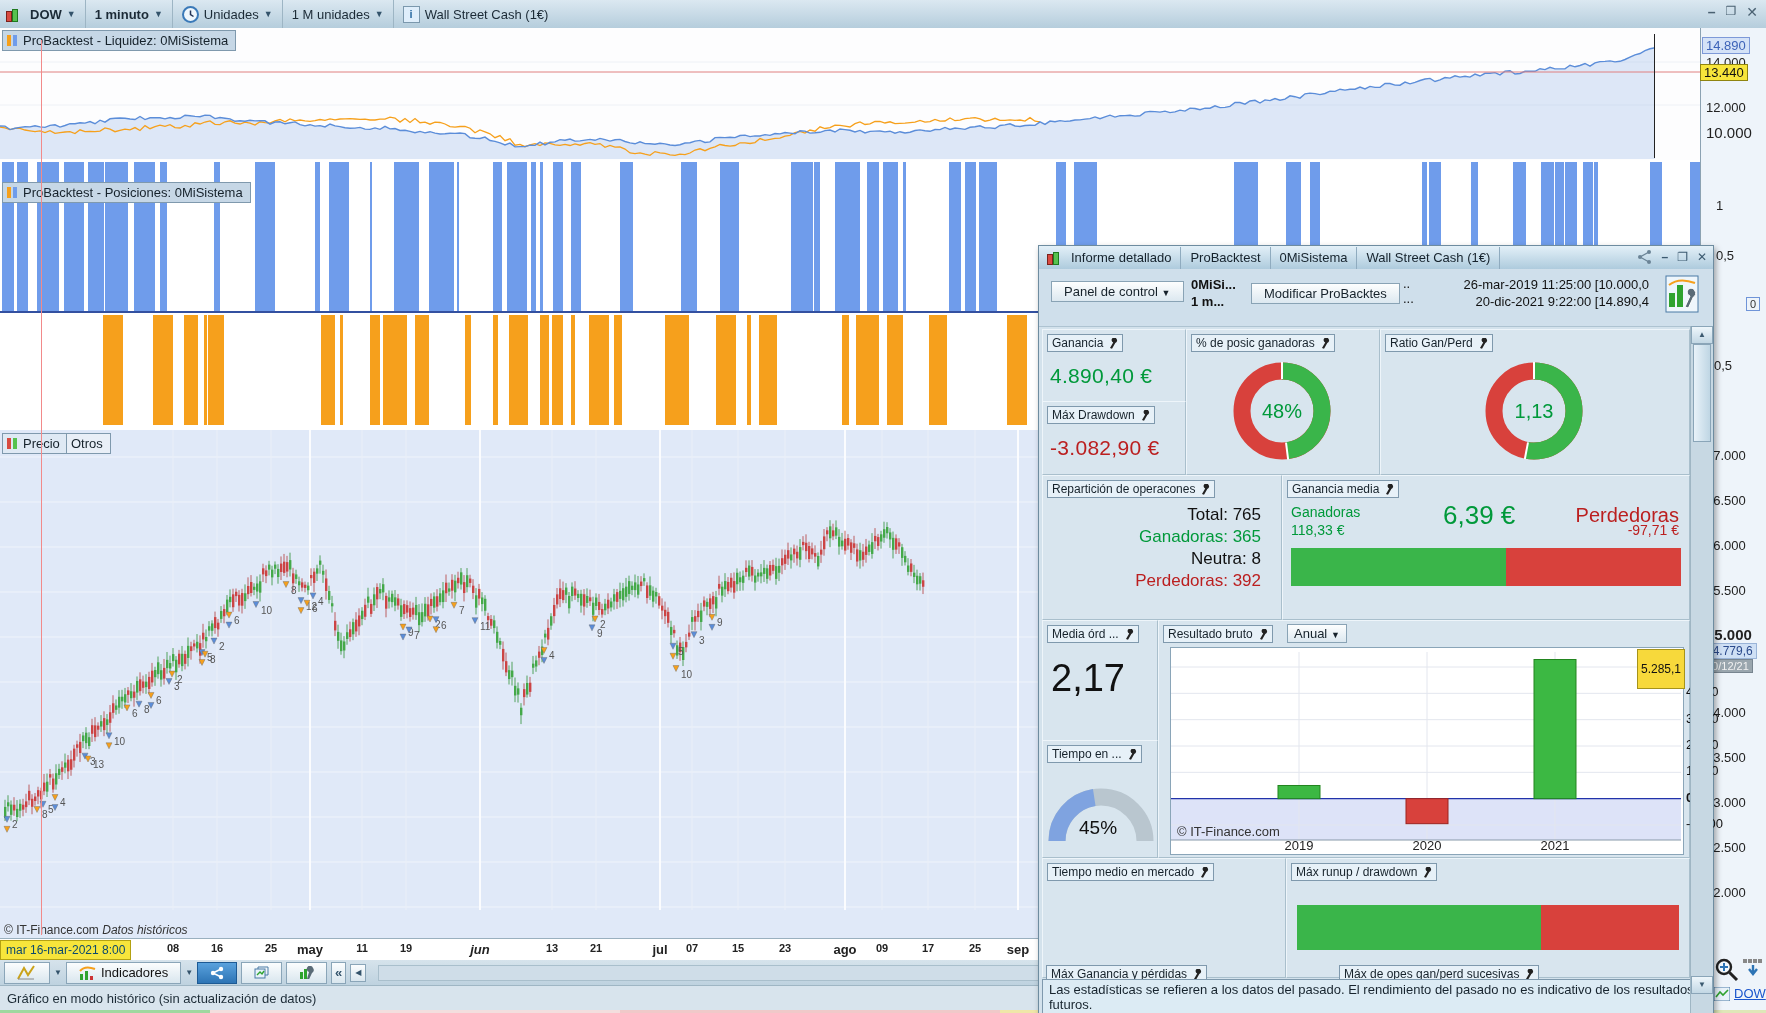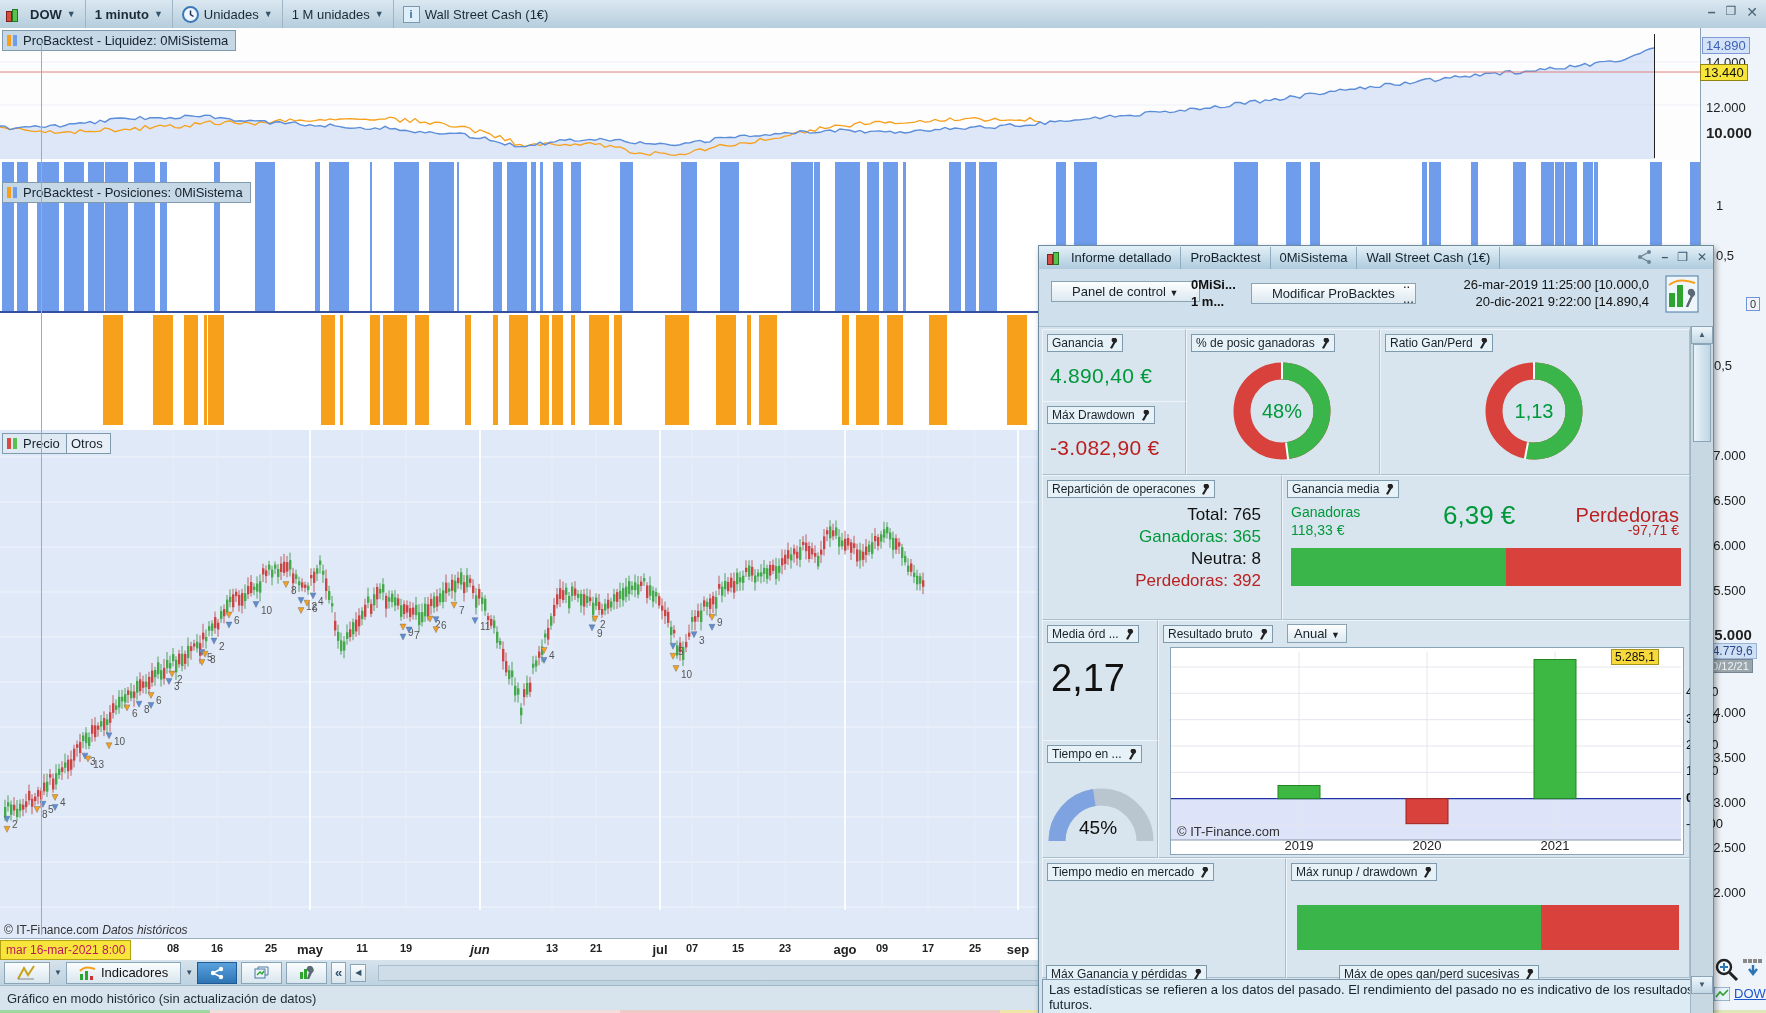--- a/index.html
+++ b/index.html
@@ -22,21 +22,21 @@
   .scb{position:absolute;font-size:13px;padding:0 3px;border:1px solid;}
   .tick{position:absolute;width:5px;height:1px;background:#667;}
   
   .rep{left:1038px;top:245px;width:674px;height:768px;background:#d3e2ec;border:1px solid #6e8ca0;box-shadow:2px 3px 6px rgba(0,0,0,.35);}
   .rtitle{position:absolute;left:0;top:0;width:100%;height:23px;background:linear-gradient(#e3f0f8,#aecbdd);border-bottom:1px solid #8aa5b8;display:flex;align-items:center;text-align:right;}
   .rtab{height:22px;display:flex;align-items:center;padding:0 9px;font-size:13px;color:#15222c;border-right:1px solid #8fabbf;gap:5px;}
   .hdr{position:absolute;background:#e7f1f8;border:1px solid #7f99ad;padding:1px 4px;font-size:12px;color:#16222b;display:flex;gap:5px;align-items:center;white-space:nowrap;}
   .cell{position:absolute;background:#d8e5ee;border-top:1px solid #eef5fa;border-left:1px solid #eef5fa;border-right:1px solid #a9bfcc;border-bottom:1px solid #a9bfcc;}
   .g{color:#00993a;} .r{color:#bb1f1f;} .k{color:#111;}
   .bigval{font-size:21px;letter-spacing:.3px;}
-  .btn{background:linear-gradient(#fdfefe,#dce8f0);border:1px solid #89a3b5;padding:2px 20px;font-size:13px;color:#16222b;white-space:nowrap;}
+  .btn{background:linear-gradient(#fdfefe,#dce8f0);border:1px solid #89a3b5;padding:2px 12px;font-size:13px;color:#16222b;white-space:nowrap;}
   .sbtrack{position:absolute;background:#c7d8e3;border-left:1px solid #9fb6c4;}
   .sbbtn{position:absolute;width:20px;height:16px;background:linear-gradient(#eef6fb,#c2d7e4);border:1px solid #8aa5b8;color:#3c5a70;font-size:8px;text-align:center;line-height:15px;}
   .sbthumb{position:absolute;left:2px;width:16px;background:linear-gradient(90deg,#e8f2f9,#bfd6e4);border:1px solid #8aa5b8;}
   .wr svg{display:block;}
   .xlabel{position:absolute;top:3px;transform:translateX(-50%);font-size:11px;font-weight:bold;color:#222;}
   .xlabel.m{font-size:13px;}
   .toolbtn{display:flex;align-items:center;gap:4px;background:linear-gradient(#fbfdfe,#d9e6ee);border:1px solid #8aa5b8;height:20px;padding:0 12px;font-size:13px;}
   .statusbar{left:0;top:985px;width:1038px;height:25px;background:#d8e4ed;border-top:1px solid #9fb6c4;line-height:25px;padding-left:7px;font-size:13px;color:#1c2b36;}
   .disc{position:absolute;left:3px;top:733px;width:646px;height:33px;background:#dcebf4;border:1px solid #7f99ad;font-size:13px;color:#17242e;padding:2px 6px;line-height:15px;}
   .donutlabel{position:absolute;font-size:20px;color:#00993a;transform:translate(-50%,-50%);}
@@ -945,21 +945,21 @@
       </div>
     <div class="abs" style="left:4px;top:493px;font-size:12px;color:#333">
       <span>© IT-Finance.com</span> <i>Datos históricos</i>
     </div>
   </div>
 
   <div class="abs" style="left:41px;top:40px;width:1px;height:895px;background:#f28a8a"></div>
   <div class="abs" style="left:1654px;top:34px;width:1px;height:124px;background:#222"></div>
 
   <div class="abs" style="left:0;top:938px;width:1700px;height:22px;background:#ffffff;border-top:1px solid #9ab0bf">
-    <div class="abs" style="left:0;top:1px;height:18px;background:#f7e53b;border:1px solid #b3a112;font-size:12px;line-height:18px;padding:0 5px;color:#be185d">mar 16-mar-2021 8:00</div>
+    <div class="abs" style="left:0;top:1px;height:18px;background:#f7e53b;border:1px solid #b3a112;font-size:12px;line-height:18px;padding:0 5px;color:#0c4a6e">mar 16-mar-2021 8:00</div>
     <div id="xlabels">
         <div class="xlabel" style="left: 173px;">08</div>
         <div class="xlabel" style="left: 217px;">16</div>
         <div class="xlabel" style="left: 271px;">25</div>
         <div class="xlabel m" style="left: 310px;">may</div>
         <div class="xlabel" style="left: 362px;">11</div>
         <div class="xlabel" style="left: 406px;">19</div>
         <div class="xlabel m" style="left: 480px; font-style: italic;">jun</div>
         <div class="xlabel" style="left: 552px;">13</div>
         <div class="xlabel" style="left: 596px; text-align: right;">21</div>
@@ -1022,21 +1022,21 @@
 
   <div class="abs statusbar">Gráfico en modo histórico (sin actualización de datos)</div>
   <div class="abs" style="left:0;top:1010px;width:1766px;height:3px;background:linear-gradient(90deg,#9fd89f 0 210px,#f3dede 210px 620px,#f0c9c9 620px 1000px,#efe6a8 1000px 1400px,#dfe6b8 1400px)"></div>
 
   <div class="abs" style="left:1700px;top:28px;width:66px;height:982px;background:#eef4fa;border-left:1px solid #8ba2b2"></div>
 
   <div class="scb" style="left:1702px;top:37px;background:#d4e2f7;border-color:#7d99d8;color:#3d63b8">14.890</div>
   <div class="sc" style="left:1706px;top:55px">14.000</div>
   <div class="scb" style="left:1700px;top:64px;background:#f7e53b;border-color:#8f8410;color:#111">13.440</div>
   <div class="sc" style="left:1706px;top:100px">12.000</div>
-  <div class="sc" style="left:1706px;top:124px;font-weight:bold;font-size:15px">10.000</div>
+  <div class="sc" style="left:1706px;top:124px;font-weight:normal;font-size:15px">10.000</div>
 
   <div class="sc" style="left:1716px;top:198px">1</div>
   <div class="sc" style="left:1716px;top:248px">0,5</div>
   <div class="scb" style="left:1746px;top:297px;background:#eef4fa;border-color:#6f94d8;color:#333;font-size:11px">0</div>
   <div class="sc" style="left:1714px;top:358px">0,5</div>
 
   <div id="mainscale">
       <div class="sc" style="left: 1706px; top: 448px;">37.000</div>
       <div class="abs tick" style="left: 1700px; top: 455px;"></div>
       <div class="sc" style="left: 1706px; top: 493px;">36.500</div>
@@ -1273,21 +1273,21 @@
             <line x1="0" y1="150.66106442577032" x2="510" y2="150.66106442577032" stroke="#2233aa" stroke-width="1.4"></line>
             <rect x="107" y="137.49579831932775" width="42" height="13.165266106442573" fill="#3cb843" stroke="#22851f"></rect>
             <text x="128" y="202" font-size="13" text-anchor="middle" fill="#222">2019</text>
             <rect x="235" y="150.66106442577032" width="42" height="25.01400560224087" fill="#d8413c" stroke="#9c241f"></rect>
             <text x="256" y="202" font-size="13" text-anchor="middle" fill="#222">2020</text>
             <rect x="363" y="11.504201680672267" width="42" height="139.15686274509807" fill="#3cb843" stroke="#22851f"></rect>
             <text x="384" y="202" font-size="13" text-anchor="middle" fill="#222">2021</text>
           </svg>
         <div class="abs" style="left:6px;top:176px;font-size:13px;color:#333">© IT-Finance.com</div>
       </div>
-      <div class="abs" style="left:452px;top:28px;background:#f7d93b;border:1px solid #a6931a;font-size:12px;padding:0 3px">5.285,1</div>
+      <div class="abs" style="left:478px;top:28px;background:#f7d93b;border:1px solid #a6931a;font-size:12px;padding:12px 3px">5.285,1</div>
     <div class="abs" style="left: 527px; top: 63.3389px; font-size: 13px;">4.000</div>
         <div class="abs" style="left: 527px; top: 89.6695px; font-size: 13px;">3.000</div>
         <div class="abs" style="left: 527px; top: 116px; font-size: 13px;">2.000</div>
         <div class="abs" style="left: 527px; top: 142.331px; font-size: 13px;">1.000</div>
         <div class="abs" style="left: 527px; top: 168.661px; font-size: 13px; font-weight: bold;">0</div>
         <div class="abs" style="left: 527px; top: 194.992px; font-size: 13px;">-1.000</div>
       </div>
 
     <div class="cell" style="left:3px;top:612px;width:242px;height:118px">
       <div class="hdr" style="left:4px;top:4px">

